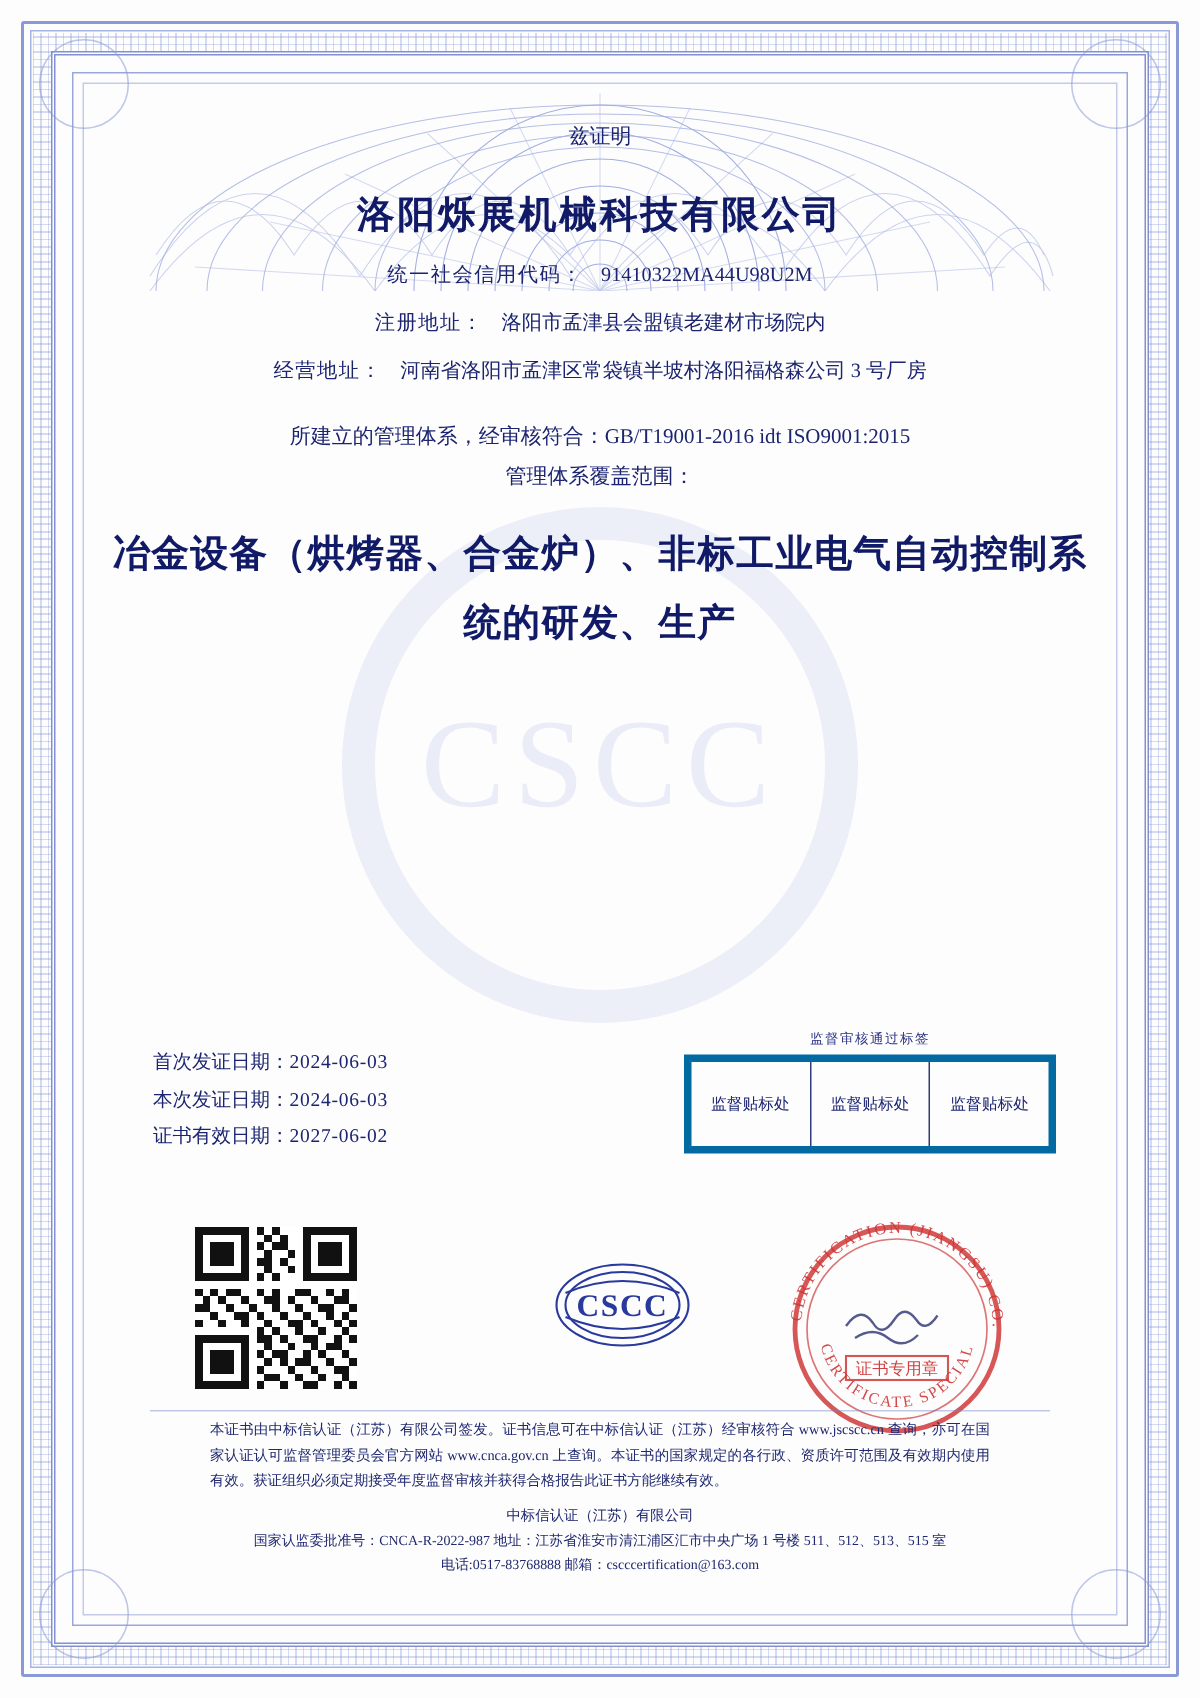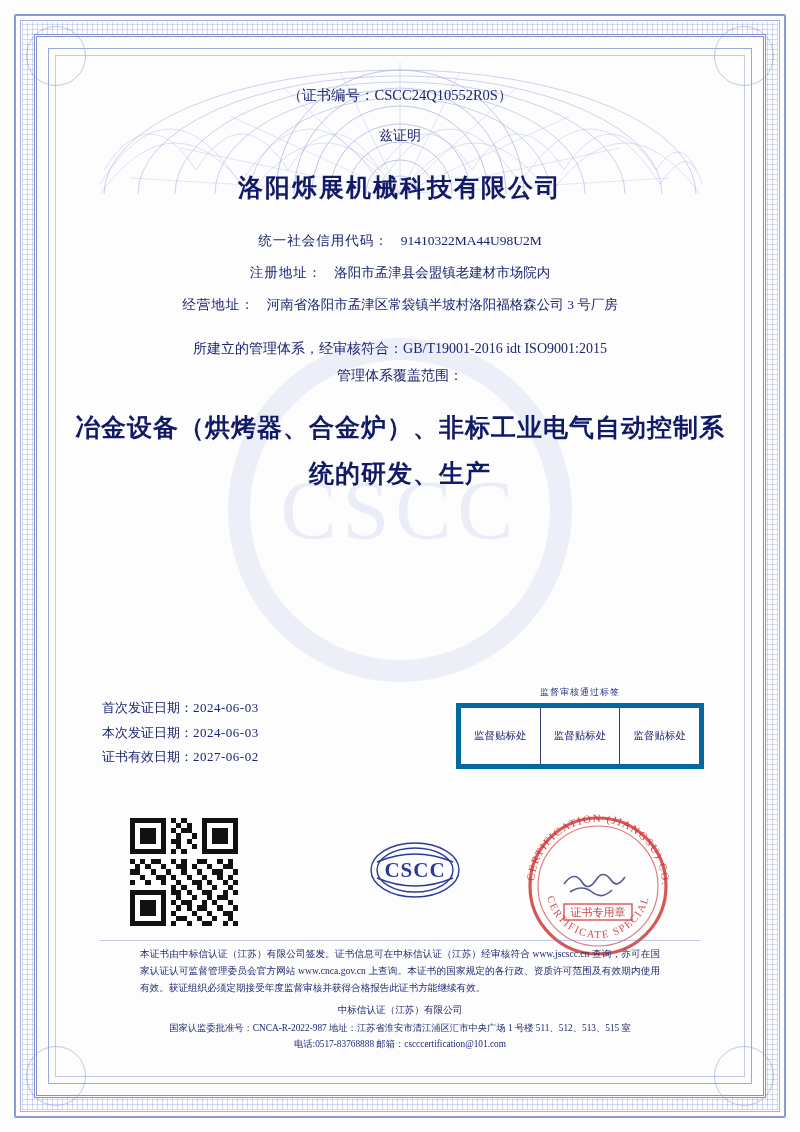--- a/index.html
+++ b/index.html
@@ -123,21 +123,21 @@
     margin-top:26px;
   }
   .kv{
     text-align:center;
     font-size:13.5px;
     color:#1c2470;
     margin-top:14px;
   }
   .kv .label{letter-spacing:1px;}
   .kv .val{margin-left:12px;}
-  .kv-credit{margin-top:28px;}
+  .kv-credit{margin-top:15px;}
   .standard{
     text-align:center;
     font-size:14px;
     color:#1c2470;
     margin-top:26px;
   }
   .scope-label{
     text-align:center;
     font-size:14px;
     color:#1c2470;
@@ -264,21 +264,20 @@
         </g>
       </g>
     </svg>
   </div>
 
   <div class="watermark"></div>
   <div class="watermark-text">CSCC</div>
 
   <div class="content">
 
-    <div class="cert-no">（证书编号：CSCC24Q10552R0S）</div>
     <div class="hereby">兹证明</div>
     <div class="company">洛阳烁展机械科技有限公司</div>
 
     <div class="kv kv-credit">
       <span class="label">统一社会信用代码：</span><span class="val">91410322MA44U98U2M</span>
     </div>
     <div class="kv">
       <span class="label">注册地址：</span><span class="val">洛阳市孟津县会盟镇老建材市场院内</span>
     </div>
     <div class="kv">
@@ -462,17 +461,17 @@
     <div class="divider-dots"></div>
 
     <div class="footnote">
       <p>本证书由中标信认证（江苏）有限公司签发。证书信息可在中标信认证（江苏）经审核符合 www.jscscc.cn 查询，亦可在国家认证认可监督管理委员会官方网站 www.cnca.gov.cn 上查询。本证书的国家规定的各行政、资质许可范围及有效期内使用有效。获证组织必须定期接受年度监督审核并获得合格报告此证书方能继续有效。</p>
     </div>
 
     <div class="issuer">中标信认证（江苏）有限公司</div>
 
     <div class="footer-lines">
       <div>国家认监委批准号：CNCA-R-2022-987  地址：江苏省淮安市清江浦区汇市中央广场 1 号楼 511、512、513、515 室</div>
-      <div>电话:0517-83768888   邮箱：cscccertification@101.com</div>
+      <div>电话:0517-83768888   邮箱：cscccertification@163.com</div>
     </div>
 
   </div>
 </div>
 
 </body></html>

